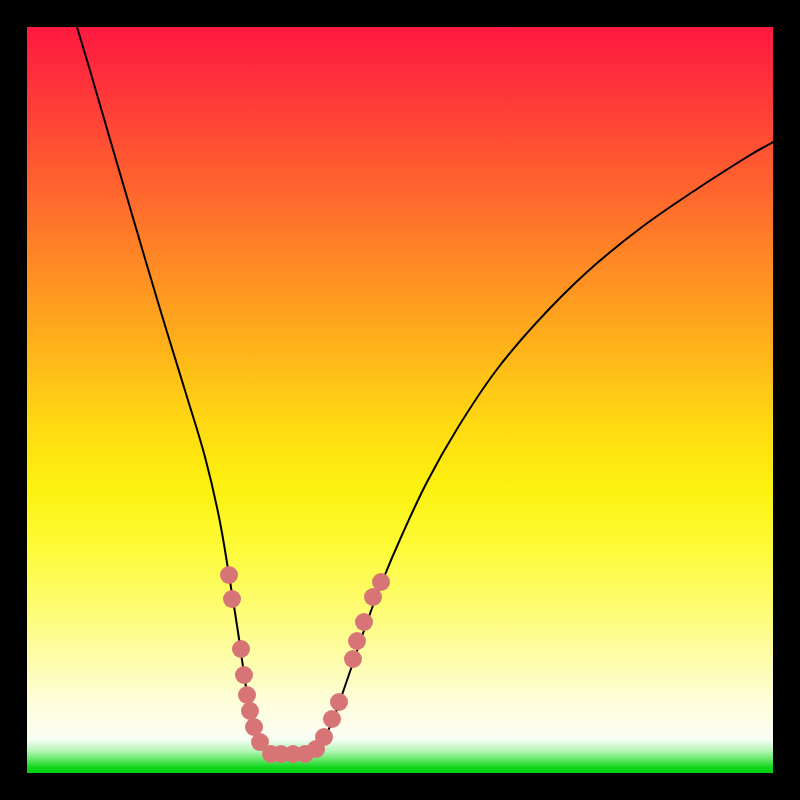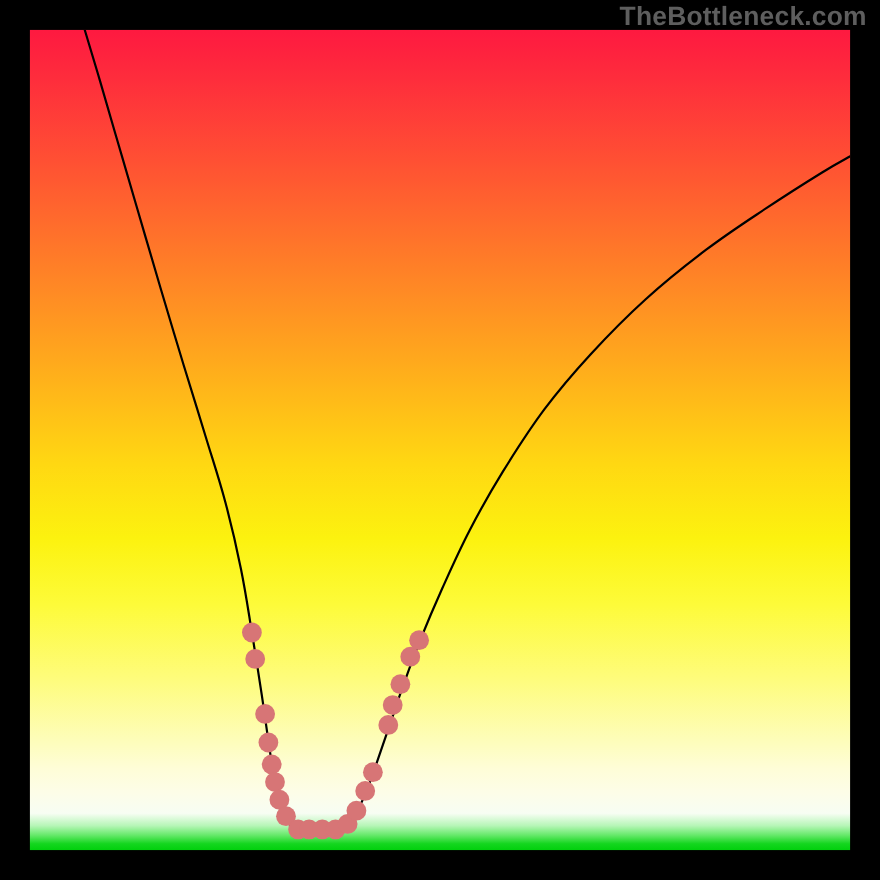--- a/index.html
+++ b/index.html
@@ -56,21 +56,20 @@
     position: absolute;
     inset: 0;
     width: 100%;
     height: 100%;
   }
 </style>
 </head>
 <body>
 
 <div class="container">
-  <div class="watermark">TheBottleneck.com</div>
 
   <div class="plot-area">
     <div class="gradient-bg"></div>
     <svg class="curves" viewBox="0 0 746 746" preserveAspectRatio="none">
       <g id="curve-layer">
           <path d="M 50 0 C 52.16 7.199999999999999, 56.96 22.900000000000002, 62 40 C 67.04 57.099999999999994, 71.7 73.4, 78 95 C 84.3 116.6, 89.62 134.8, 97 160 C 104.38 185.2, 111.26 208.9, 119 235 C 126.74 261.1, 132.62 280.7, 140 305 C 147.38 329.3, 153.16 347.5, 160 370 C 166.84 392.5, 172.24 408.4, 178 430 C 183.76 451.6, 187.68 468.76, 192 490 C 196.32 511.24, 198.58 527.3, 202 548 C 205.42 568.7, 207.94 584.84, 211 605 C 214.06 625.16, 216.3 642.9, 219 660 C 221.7 677.1, 223.3 689.2, 226 700 C 228.7 710.8, 230.76 714.96, 234 720 C 237.24 725.04, 242.2 726.56, 244 728" fill="none" stroke="#000" stroke-width="2" stroke-linecap="round"></path>
           <path d="M 282 728 C 283.44 726.92, 287.12 725.24, 290 722 C 292.88 718.76, 294.94 715.76, 298 710 C 301.06 704.24, 303.76 698.1, 307 690 C 310.24 681.9, 312.22 675.8, 316 665 C 319.78 654.2, 323.68 642.6, 328 630 C 332.32 617.4, 335.14 608.5, 340 595 C 344.86 581.5, 348.7 570.66, 355 555 C 361.3 539.34, 366.9 526, 375 508 C 383.1 490, 390.1 474.08, 400 455 C 409.9 435.92, 417.76 421.8, 430 402 C 442.24 382.2, 453.6 364.26, 468 345 C 482.4 325.74, 493.44 313, 510 295 C 526.56 277, 541.1 262.1, 560 245 C 578.9 227.9, 595.2 214.94, 615 200 C 634.8 185.06, 651.1 174.6, 670 162 C 688.9 149.4, 706.32 138.46, 720 130 C 733.68 121.54, 741.32 117.7, 746 115" fill="none" stroke="#000" stroke-width="2" stroke-linecap="round"></path>
           <path d="M 244 728 L 282 728" fill="none" stroke="#000" stroke-width="2"></path>
         </g>
       <g id="marker-layer">

